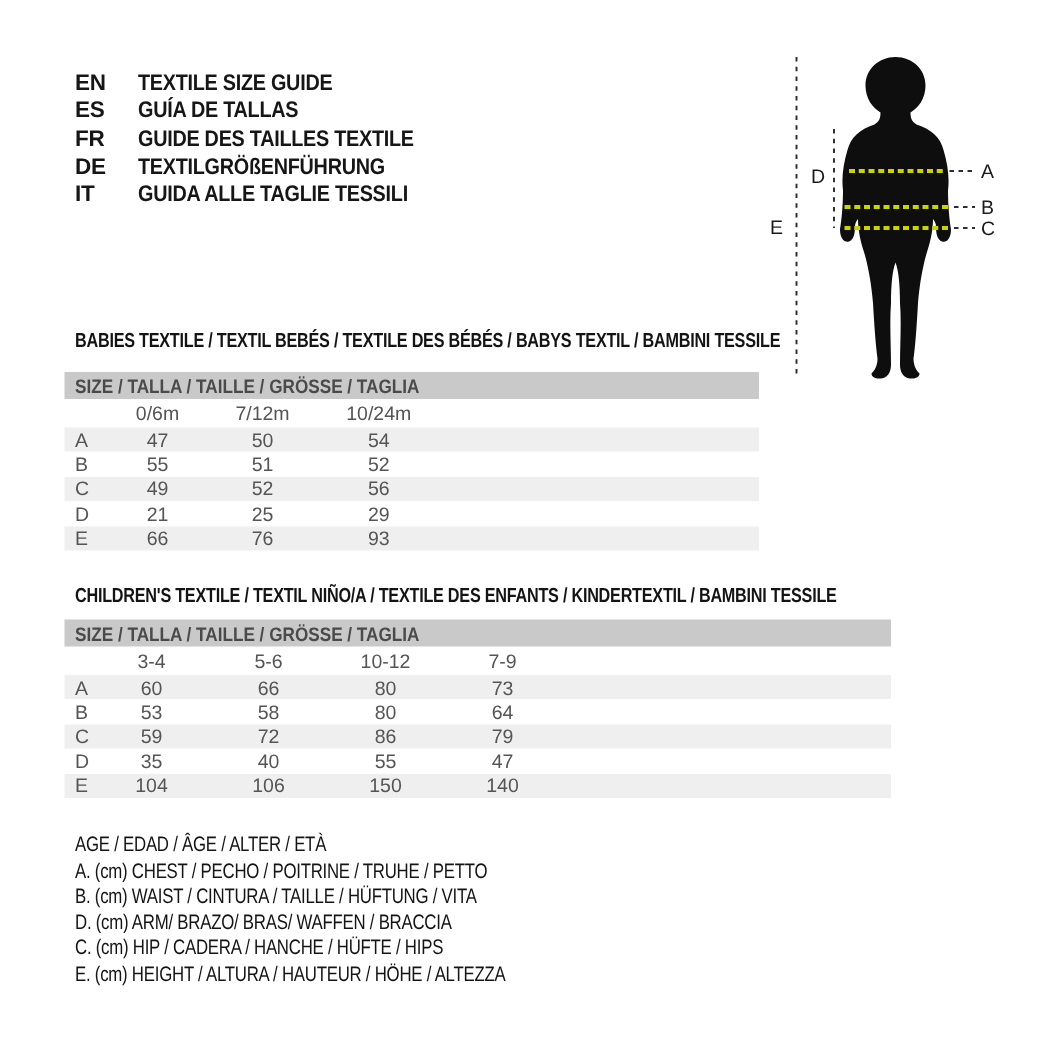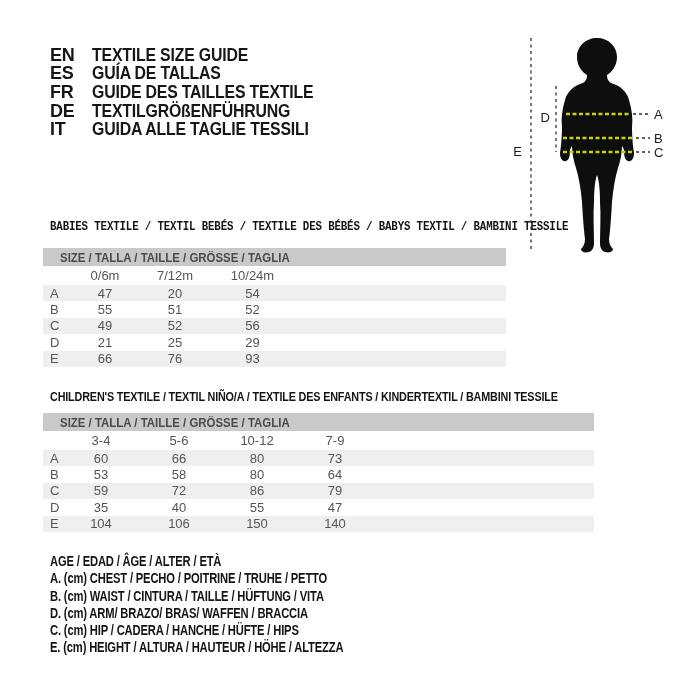--- a/index.html
+++ b/index.html
@@ -5,49 +5,49 @@
   html,body{margin:0;padding:0;background:#ffffff;}
   body{width:700px;height:700px;position:relative;font-family:"Liberation Sans",sans-serif;color:#1a1a1a;overflow:hidden;}
   .page{position:absolute;inset:0;background:#fff;}
 
   
   .cond{display:inline-block;transform:scaleX(.88);transform-origin:0 50%;white-space:nowrap;}
   .cond80{display:inline-block;transform:scaleX(.8);transform-origin:0 50%;white-space:nowrap;}
 
   
   .lang-block{position:absolute;left:50px;top:46px;}
-  .lang-row{display:flex;height:18.6px;align-items:center;font-size:18px;font-weight:bold;letter-spacing:-.2px;color:#161616;}
+  .lang-row{display:flex;height:18.6px;align-items:center;font-size:15px;font-weight:bold;letter-spacing:-.2px;color:#161616;}
   .lang-code{width:42px;flex:0 0 42px;}
 
   
   .figure{position:absolute;left:500px;top:30px;width:168px;height:232px;}
 
   
   .size-table{position:absolute;left:43px;}
   .tbl-title{position:absolute;left:7px;font-size:13.5px;font-weight:bold;letter-spacing:-.2px;color:#141414;}
-  .size-bar{height:18px;background:#c9c9c9;display:flex;align-items:center;font-size:13px;font-weight:bold;color:#4a4a4a;padding-left:17px;box-sizing:border-box;}
+  .size-bar{height:18px;background:#c9c9c9;display:flex;align-items:center;font-size:13px;font-weight:bold;color:#4a4a4a;padding-left:7px;box-sizing:border-box;}
   .t-row{display:flex;align-items:center;font-size:13px;color:#555;}
   .col-head{height:19px;align-items:center;}
   .d-row{height:16.4px;}
   .d-row.stripe{background:#efefef;}
   .t-label{box-sizing:border-box;padding-left:7px;}
   .t-cell{text-align:center;}
   .babies .t-label{flex:0 0 27px;}
   .babies .t-cell{flex:0 0 70px;}
   .babies .t-cell:last-child{flex:0 0 85px;}
   .children .t-label{flex:0 0 19px;}
   .children .t-cell{flex:0 0 78px;}
   #babies-table{top:248px;width:463px;}
   #children-table{top:413px;width:551px;}
-  #babies-title{top:-29px;font-family:Liberation Mono, monospace;}
+  #babies-title{top:-29px;}
   #children-title{top:-24px;}
 
   
   .legend{position:absolute;left:50px;top:553px;}
-  .legend-line{height:17.3px;display:flex;align-items:flex-start;font-size:14px;font-weight:bold;letter-spacing:-.2px;color:#141414;}
+  .legend-line{height:17.3px;display:flex;align-items:flex-end;font-size:14px;font-weight:normal;letter-spacing:-.2px;color:#141414;}
 </style>
 </head>
 <body>
 
 <div class="page">
 
   <div class="lang-block" id="lang-block">
       <div class="lang-row">
         <span class="lang-code">EN</span>
         <span class="cond">TEXTILE SIZE GUIDE</span>
@@ -114,21 +114,21 @@
     <div class="tbl-body">
         <div class="t-row col-head">
           <span class="t-label"></span>
           <span class="t-cell">0/6m</span>
           <span class="t-cell">7/12m</span>
           <span class="t-cell">10/24m</span>
         </div>
         <div class="t-row d-row stripe">
           <span class="t-label">A</span>
           <span class="t-cell">47</span>
-          <span class="t-cell">20</span>
+          <span class="t-cell">50</span>
           <span class="t-cell">54</span>
         </div>
         <div class="t-row d-row">
           <span class="t-label">B</span>
           <span class="t-cell">55</span>
           <span class="t-cell">51</span>
           <span class="t-cell">52</span>
         </div>
         <div class="t-row d-row stripe">
           <span class="t-label">C</span>

